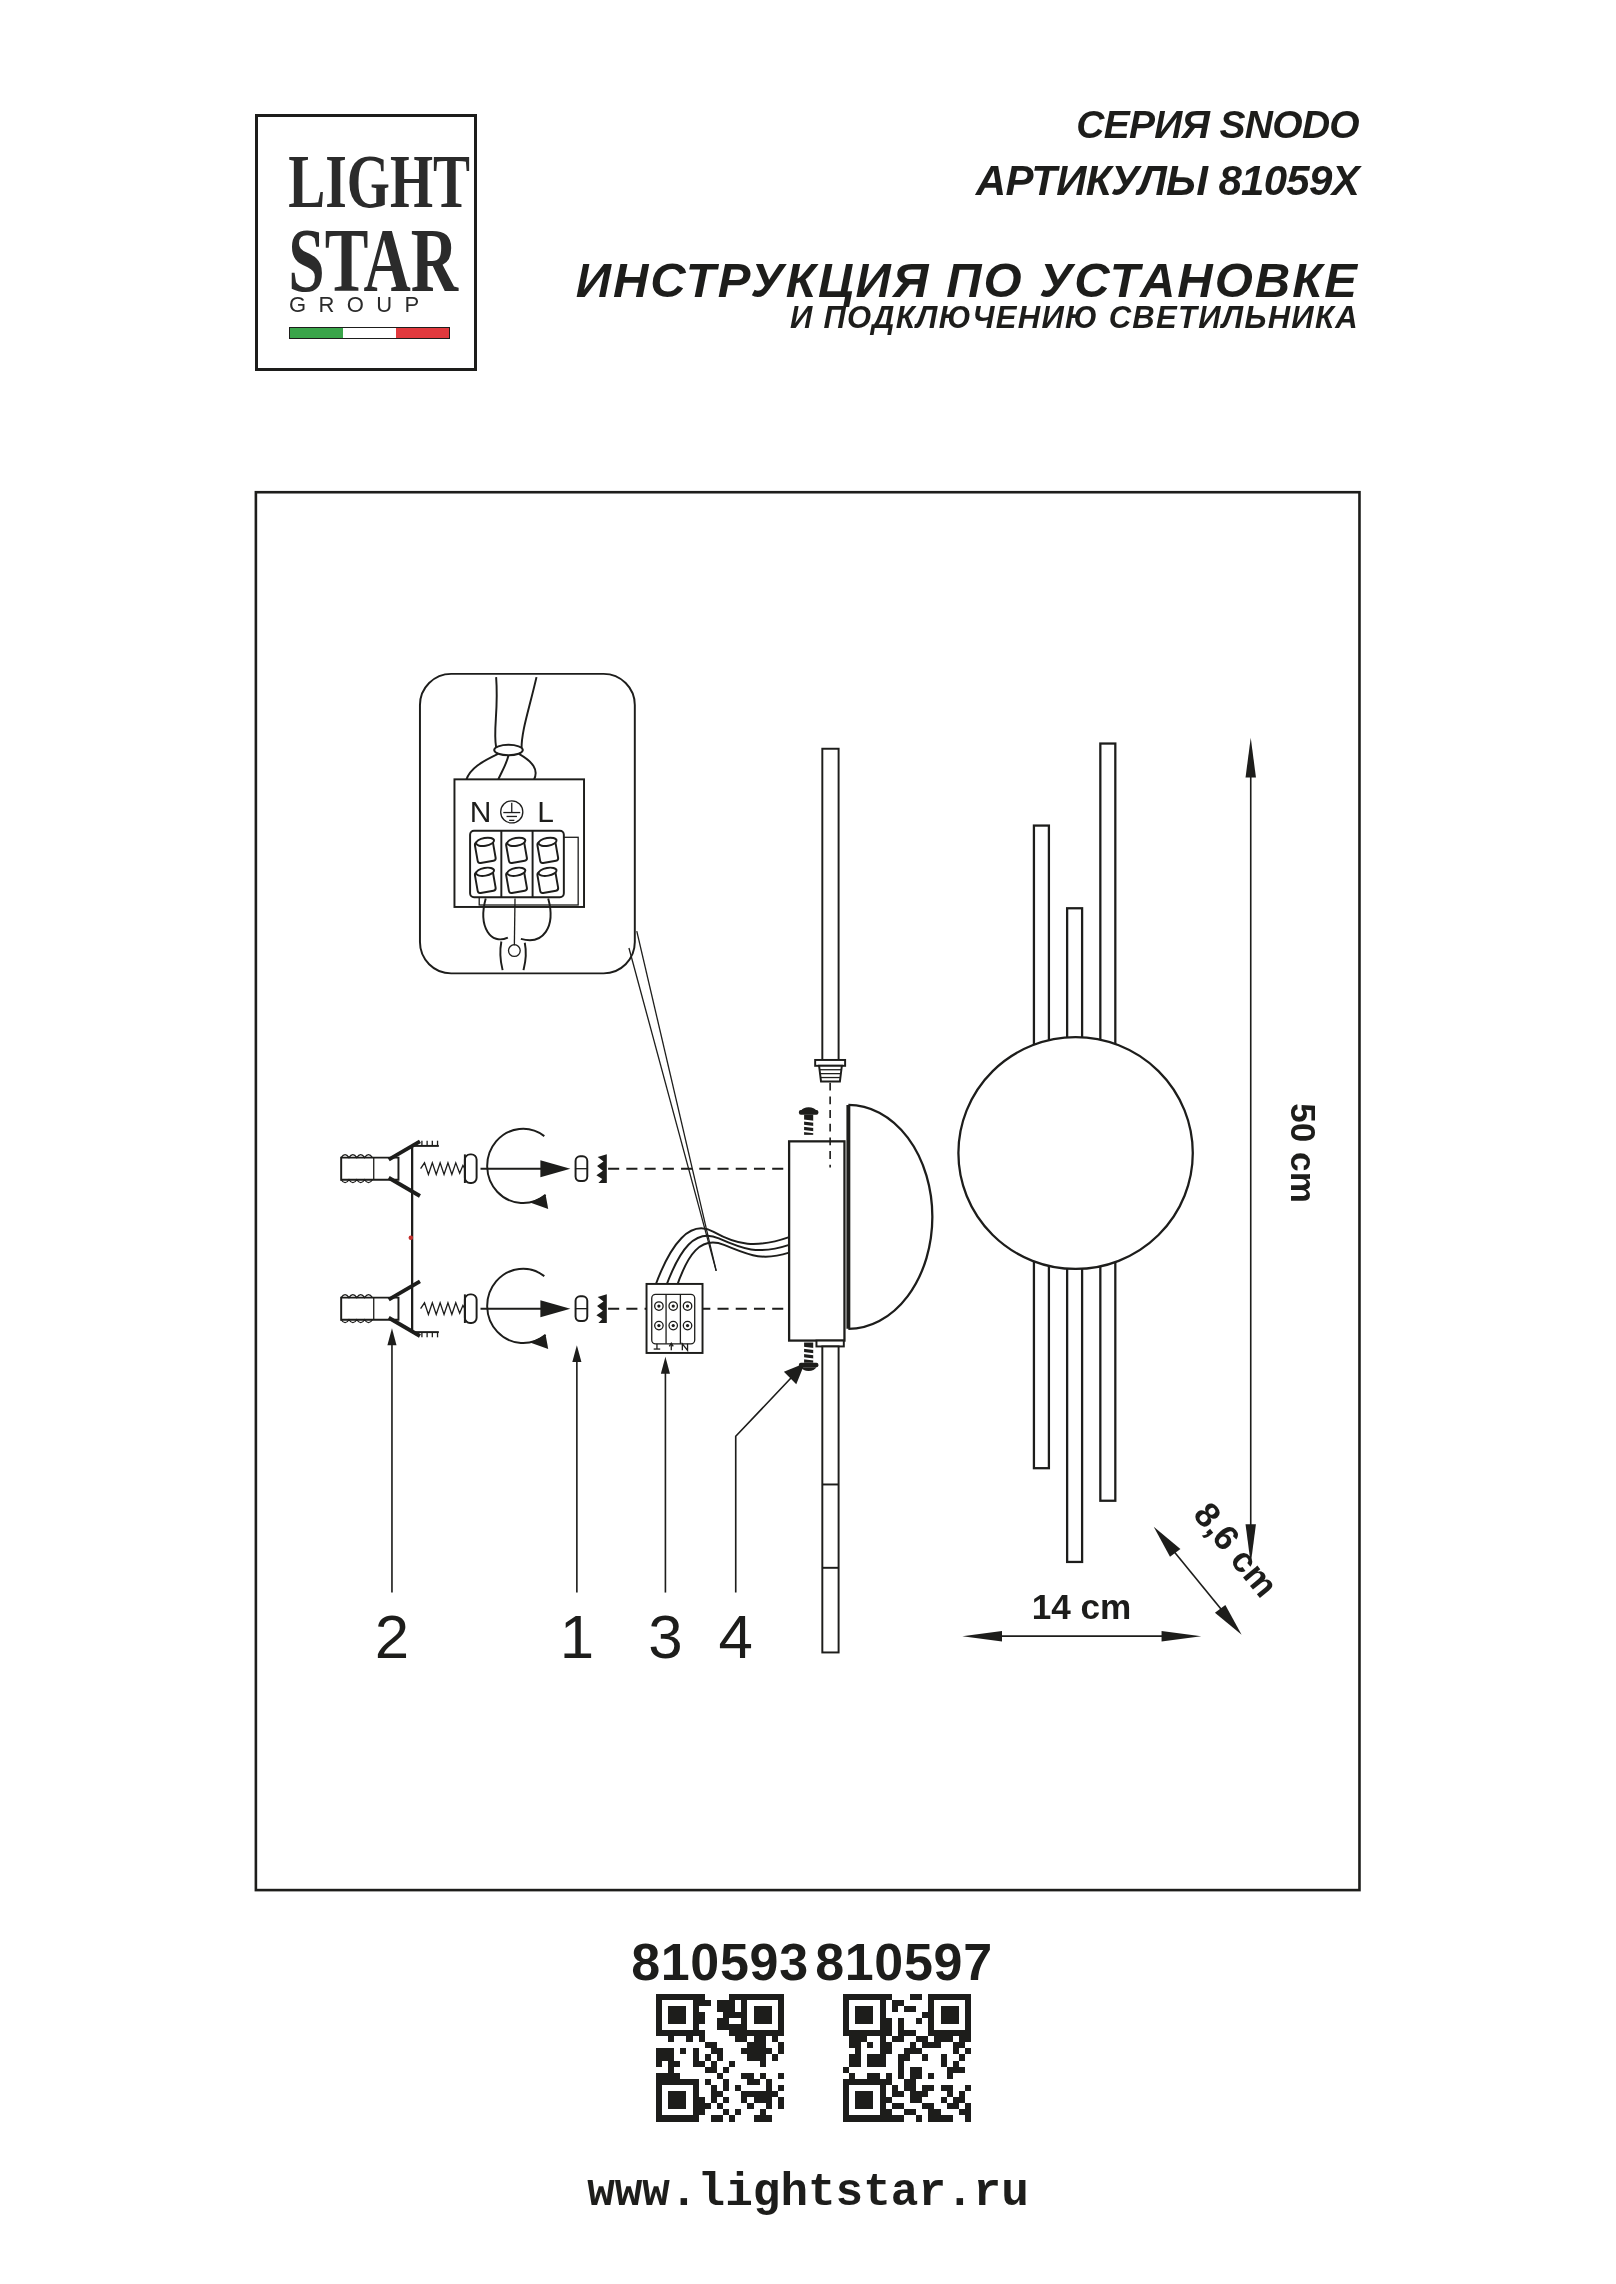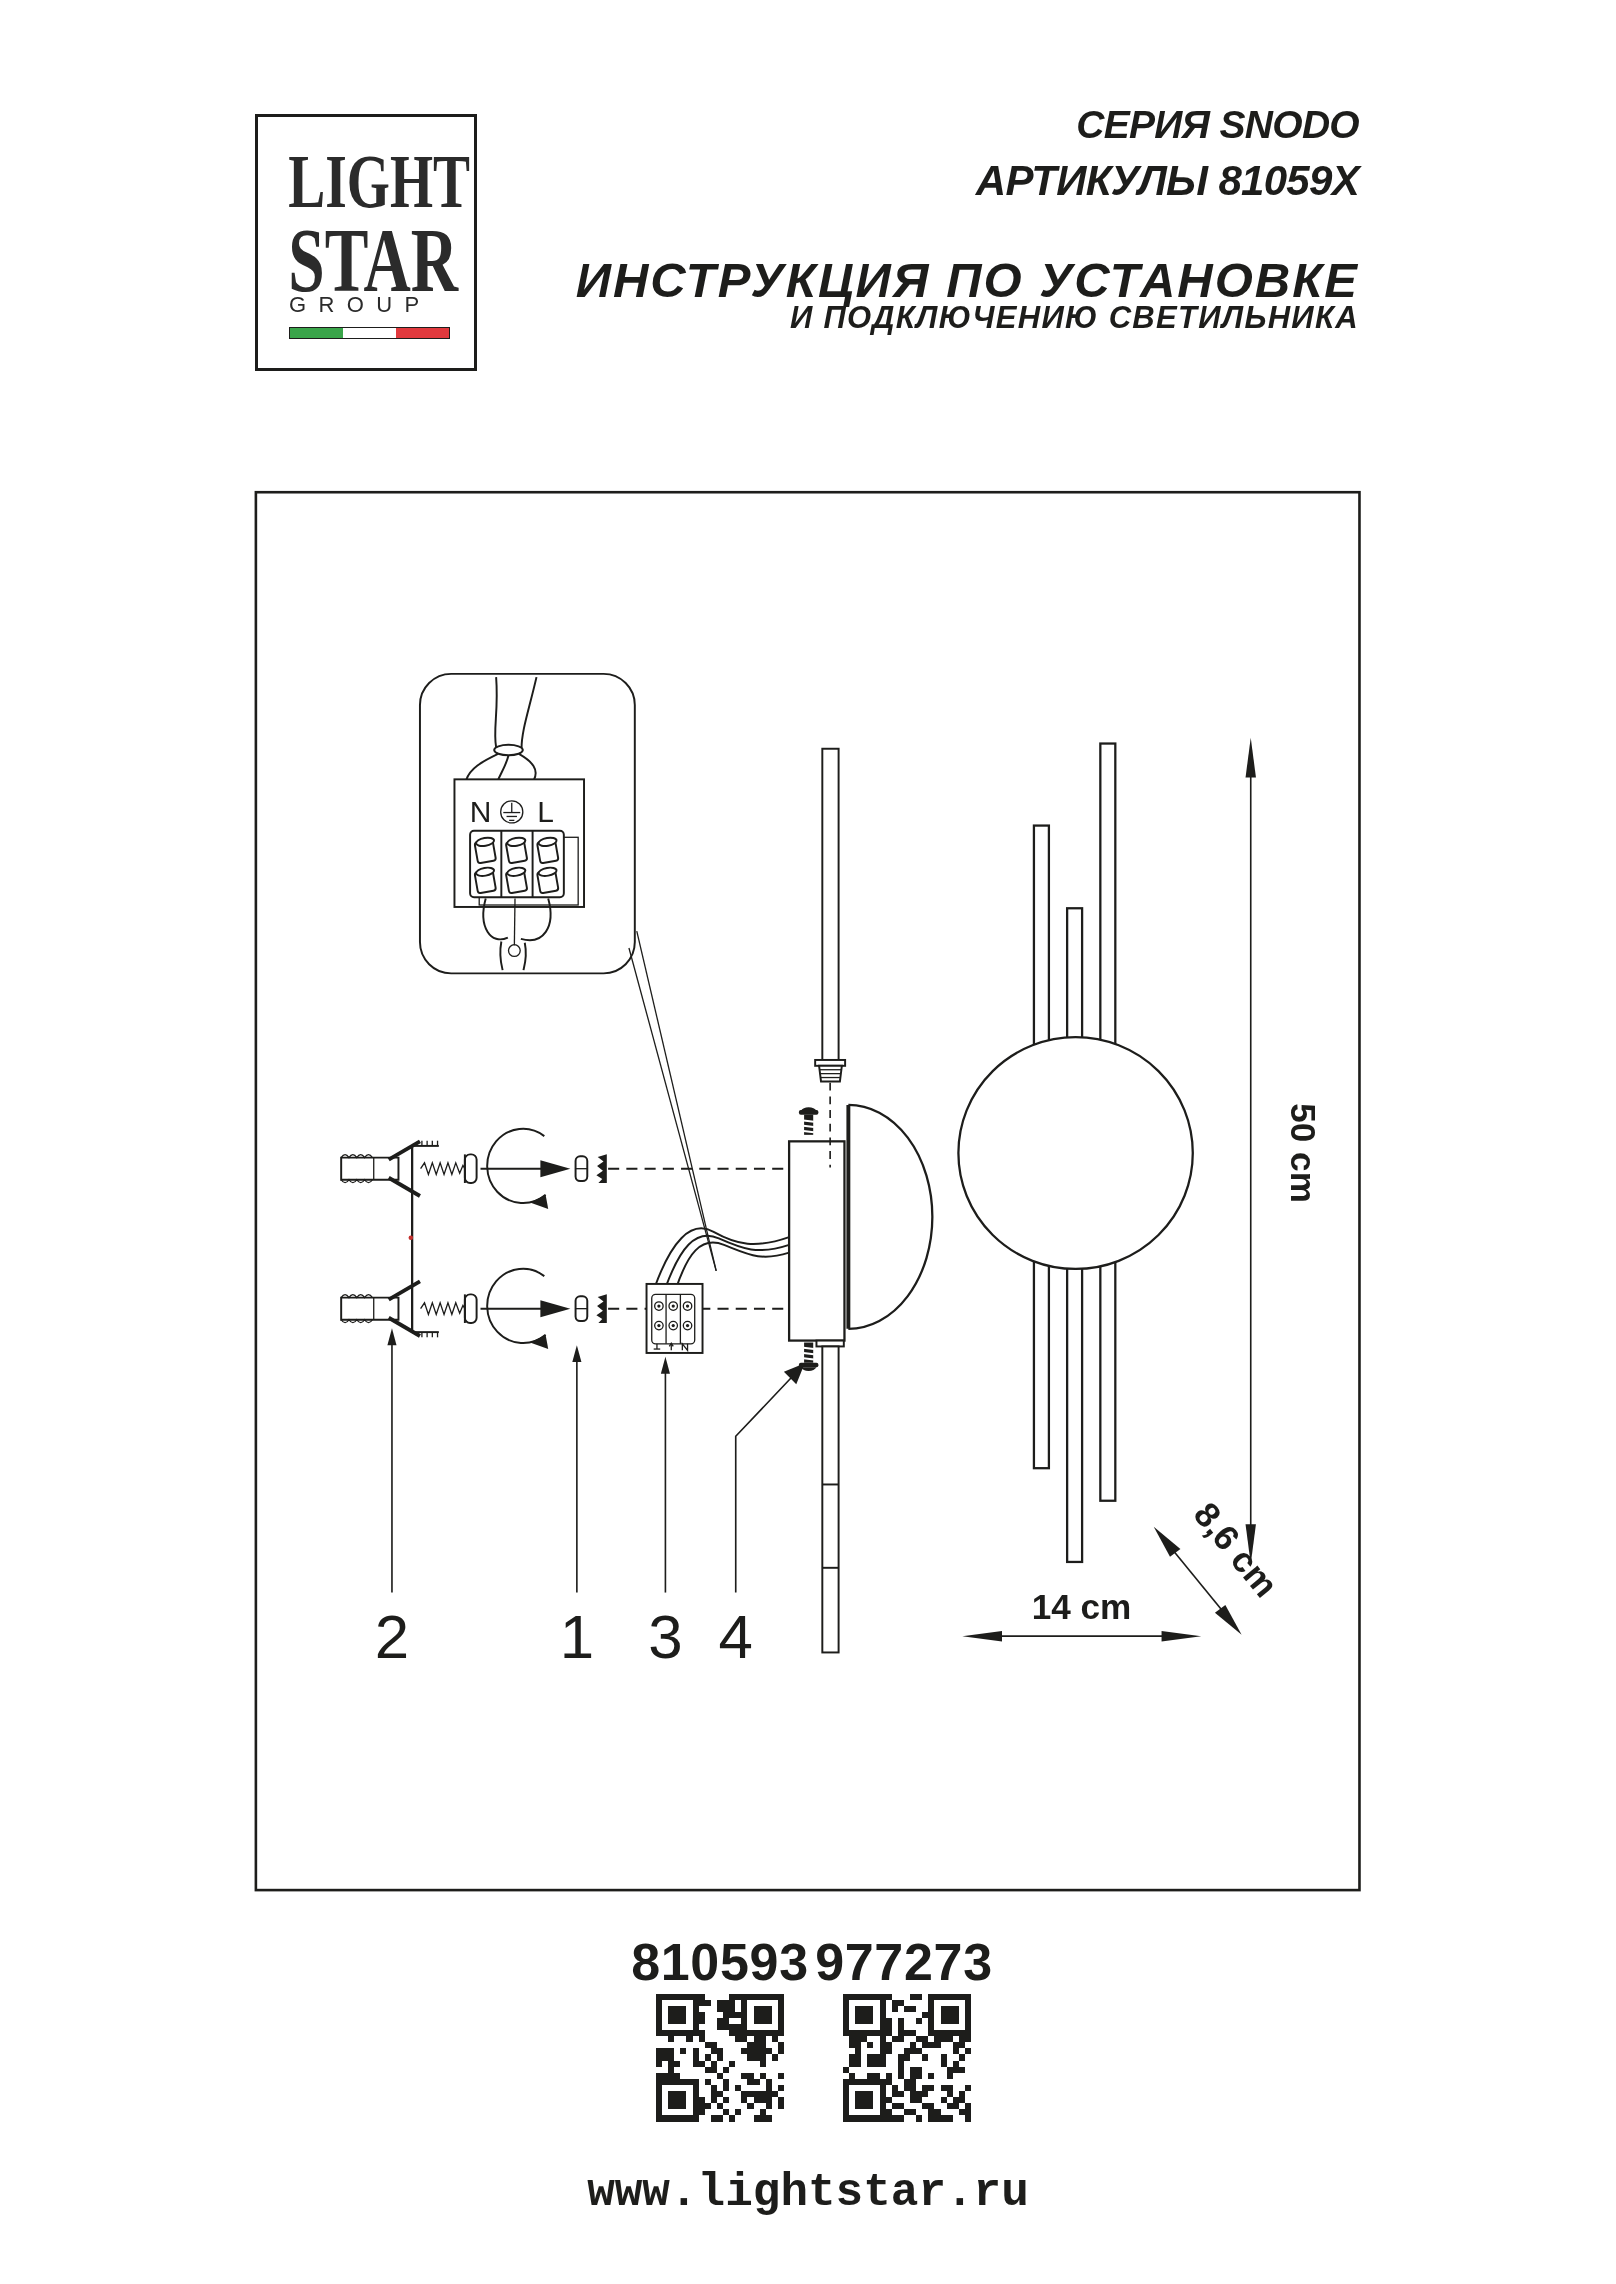--- a/index.html
+++ b/index.html
@@ -287,21 +287,21 @@
     <polyline points="1130,2446 1130,2206 1221,2110" class="ln2"></polyline>
     <polygon points="1236,2094 1204,2107 1223,2126" class="blk"></polygon>
   </g>
   <text x="602" y="2546" text-anchor="middle" class="parttxt">2</text>
   <text x="886" y="2546" text-anchor="middle" class="parttxt">1</text>
   <text x="1022" y="2546" text-anchor="middle" class="parttxt">3</text>
   <text x="1130" y="2546" text-anchor="middle" class="parttxt">4</text>
 </svg>
 
 <div class="abs prod-code code1">810593</div>
-<div class="abs prod-code code2">977273</div>
+<div class="abs prod-code code2">810597</div>
 
 <svg class="abs qr qr1" width="128" height="133" viewBox="0 0 196 196">
     <g fill="#1d1d1b" shape-rendering="crispEdges">
       <rect x="65.33333333333334" y="0" width="9.333333333333334" height="9.333333333333334"></rect>
       <rect x="112" y="0" width="9.333333333333334" height="9.333333333333334"></rect>
       <rect x="121.33333333333334" y="0" width="9.333333333333334" height="9.333333333333334"></rect>
       <rect x="65.33333333333334" y="9.333333333333334" width="9.333333333333334" height="9.333333333333334"></rect>
       <rect x="74.66666666666667" y="9.333333333333334" width="9.333333333333334" height="9.333333333333334"></rect>
       <rect x="93.33333333333334" y="9.333333333333334" width="9.333333333333334" height="9.333333333333334"></rect>
       <rect x="102.66666666666667" y="9.333333333333334" width="9.333333333333334" height="9.333333333333334"></rect>

